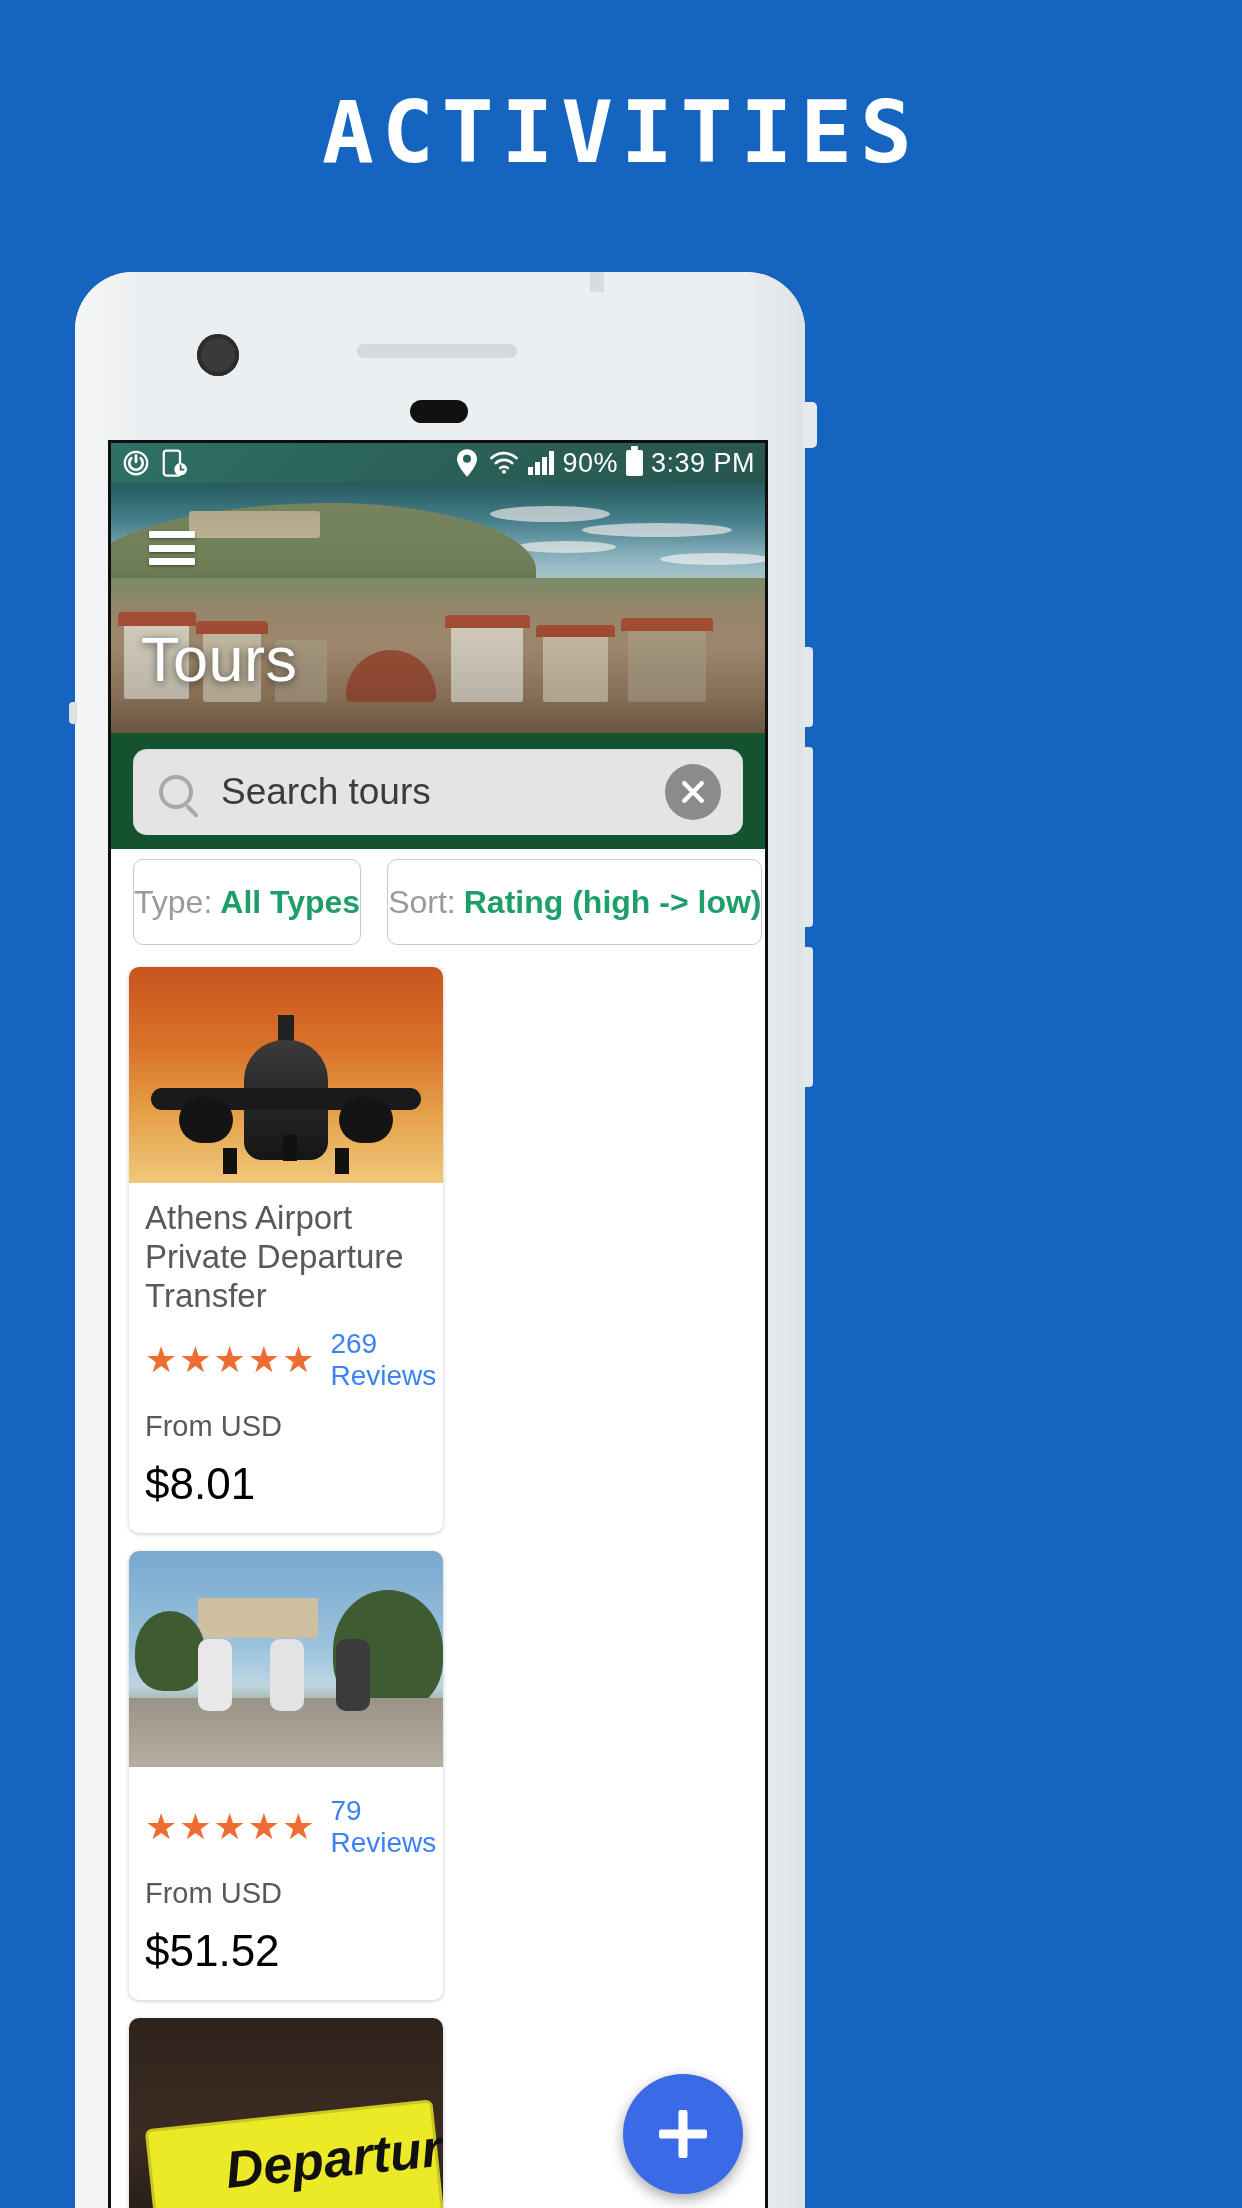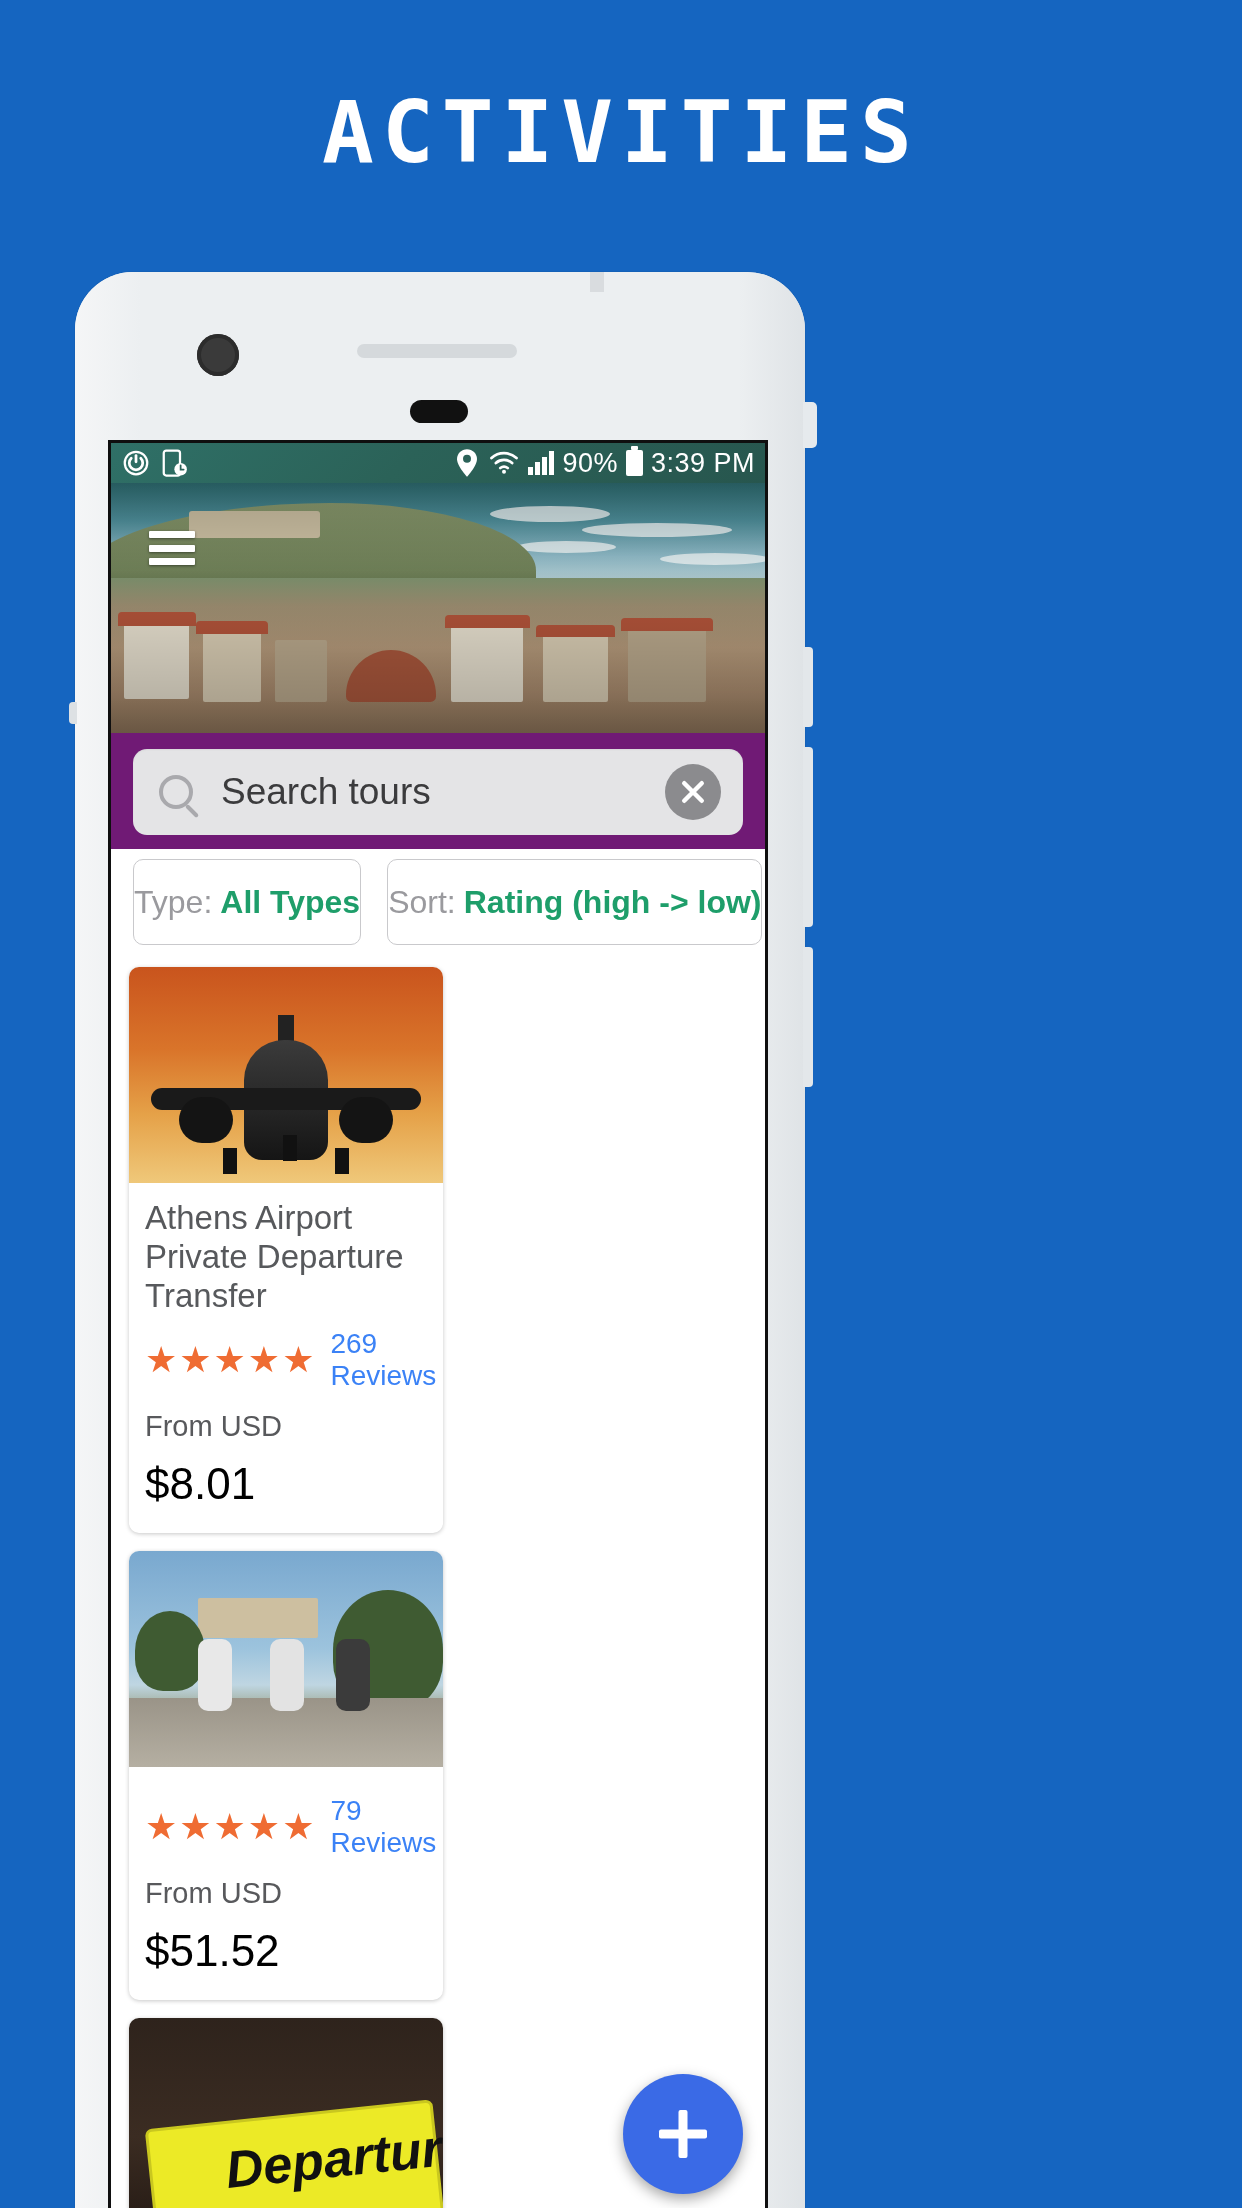--- a/index.html
+++ b/index.html
@@ -164,21 +164,21 @@
   }
   .hamburger span { display:block; height:7px; background:#fff; border-radius:1px; box-shadow:0 1px 3px rgba(0,0,0,0.45); }
   .hero-title {
     position: absolute; left: 30px; bottom: 38px;
     color: #fff; font-size: 63px; font-weight: 400;
     text-shadow: 0 2px 8px rgba(0,0,0,0.55);
     z-index: 4; letter-spacing: 0.5px;
   }
 
   
-  .search-wrap { background:#701a75; padding: 16px 22px 14px 22px; }
+  .search-wrap { background:#14532d; padding: 16px 22px 14px 22px; }
   .search-bar {
     height: 86px;
     background: #e4e4e6;
     border-radius: 14px;
     display: flex; align-items: center;
     padding: 0 22px 0 26px;
     box-shadow: inset 0 1px 2px rgba(0,0,0,0.05);
   }
   .mag { width:34px; height:34px; border:4px solid #a9a9ad; border-radius:50%; position:relative; flex:none;}
   .mag:after { content:""; position:absolute; right:-11px; bottom:-8px; width:16px; height:4px; background:#a9a9ad; transform:rotate(45deg); border-radius:2px;}
@@ -344,20 +344,21 @@
         <div class="bldg d" style="left:79%;top:32%;width:12%;height:48%;"></div>
         <div class="roof" style="left:78%;top:26%;width:14%;height:8%;"></div>
         <div class="dome"></div>
       </div>
       <div class="hero-shade"></div>
       <div class="hamburger">
         <span></span>
           <span></span>
           <span></span>
       </div>
+      <div class="hero-title">Tours</div>
     </div>
 
     <div class="search-wrap">
       <div class="search-bar">
         <div class="mag"></div>
         <div class="search-ph">Search tours</div>
         <div class="clear-btn">
           <svg viewBox="0 0 24 24">
             <path d="M5 5 L19 19 M19 5 L5 19" stroke="#fff" stroke-width="3.6" stroke-linecap="round"></path>
           </svg>

